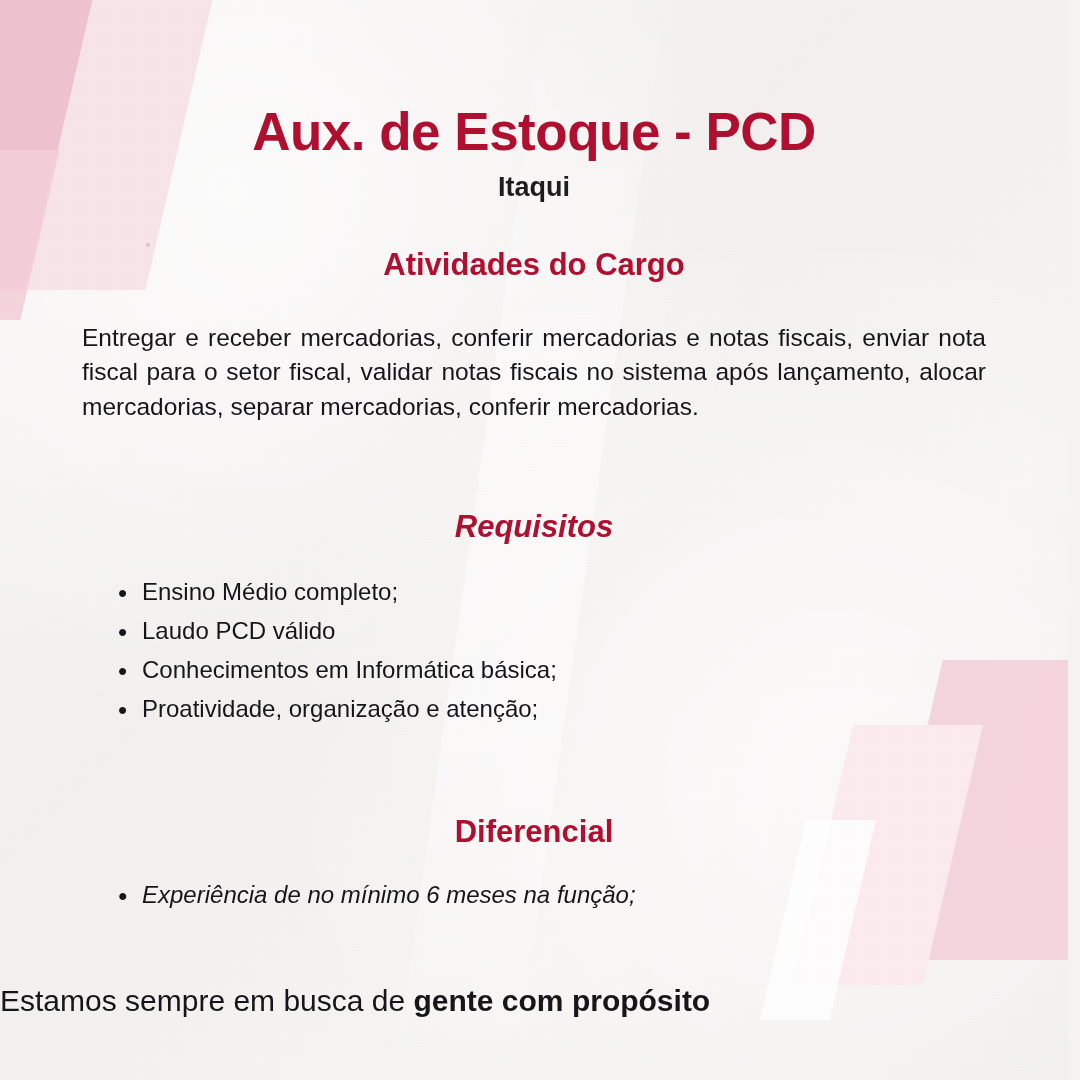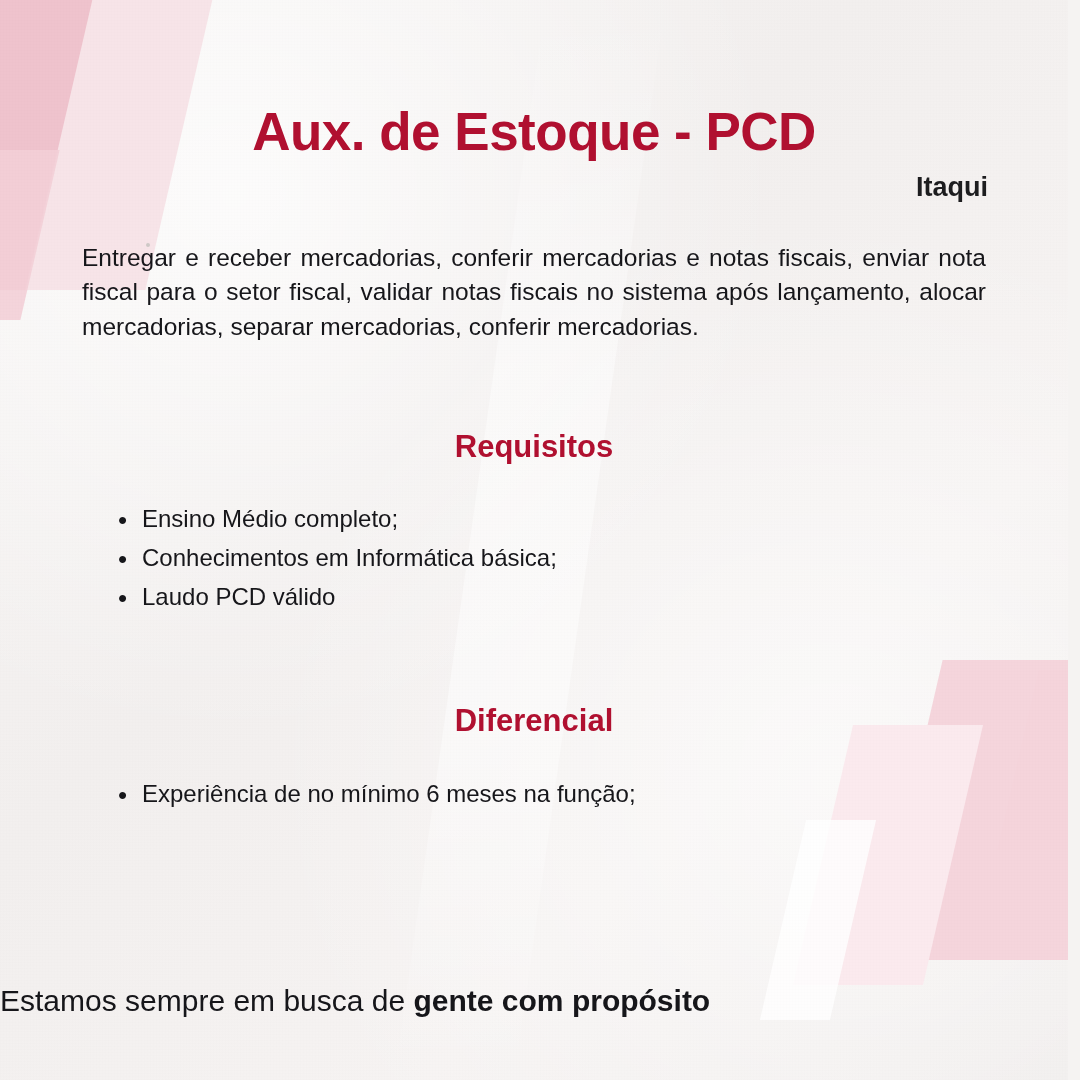--- a/index.html
+++ b/index.html
@@ -130,71 +130,71 @@
     text-align: center;
     color: #b01030;
     font-size: 53px;
     font-weight: bold;
     letter-spacing: -0.5px;
     margin-top: 104px;
     line-height: 1.05;
   }
 
   .subtitle {
-    text-align: right;
+    text-align: center;
     color: #1d1d1f;
     font-size: 27px;
     font-weight: bold;
     margin-top: 12px;
   }
 
   .section-heading {
     text-align: center;
     color: #b01030;
     font-size: 31px;
     font-weight: bold;
   }
 
   .heading-atividades { margin-top: 44px; }
-  .heading-requisitos { margin-top: 84px; }
+  .heading-requisitos { margin-top: 84px; font-style: italic; }
   .heading-diferencial { margin-top: 86px; }
 
   .paragraph {
     margin-top: 38px;
     font-size: 24.5px;
     line-height: 1.42;
     color: #16161a;
     text-align: justify;
     text-justify: inter-word;
     padding: 0 2px;
   }
 
   .bullet-list {
-    margin-top: 35px;
+    margin-top: 28px;
     padding-left: 62px;
     list-style: none;
   }
 
   .bullet-list li {
     position: relative;
     font-size: 24px;
     line-height: 1.62;
     color: #16161a;
   }
 
   .bullet-list li::before {
     content: "•";
     position: absolute;
     left: -24px;
     top: -1px;
     font-size: 26px;
     color: #16161a;
   }
 
-  .list-diferencial { margin-top: 36px; }
+  .list-diferencial { margin-top: 26px; font-style: italic; }
 
   .footer {
     position: absolute;
     left: 0;
     right: 0;
     bottom: 62px;
     text-align: left;
     font-size: 30px;
     color: #16161a;
     font-weight: 500;
@@ -217,29 +217,31 @@
   <div class="deco deco-br-3"></div>
   <div class="deco deco-dot"></div>
   <div class="grain"></div>
 
   <div class="content">
 
     <h1 class="title">Aux. de Estoque - PCD</h1>
 
     <h2 class="subtitle">Itaqui</h2>
 
+    <h3 class="section-heading heading-atividades">Atividades do Cargo</h3>
 
     <p class="paragraph">Entregar e receber mercadorias, conferir mercadorias e notas fiscais, enviar nota fiscal para o setor fiscal,  validar notas fiscais no sistema após lançamento, alocar mercadorias, separar mercadorias, conferir mercadorias.</p>
 
     <h3 class="section-heading heading-requisitos">Requisitos</h3>
 
     <ul class="bullet-list">
       <li>Ensino Médio completo;</li>
+      <li>Laudo PCD válido</li>
       <li>Conhecimentos em Informática básica;</li>
-      <li>Laudo PCD válido</li>
+      <li>Proatividade, organização e atenção;</li>
     </ul>
 
     <h3 class="section-heading heading-diferencial">Diferencial</h3>
 
     <ul class="bullet-list list-diferencial">
       <li>Experiência de no mínimo 6 meses na função;</li>
     </ul>
 
   </div>
 

